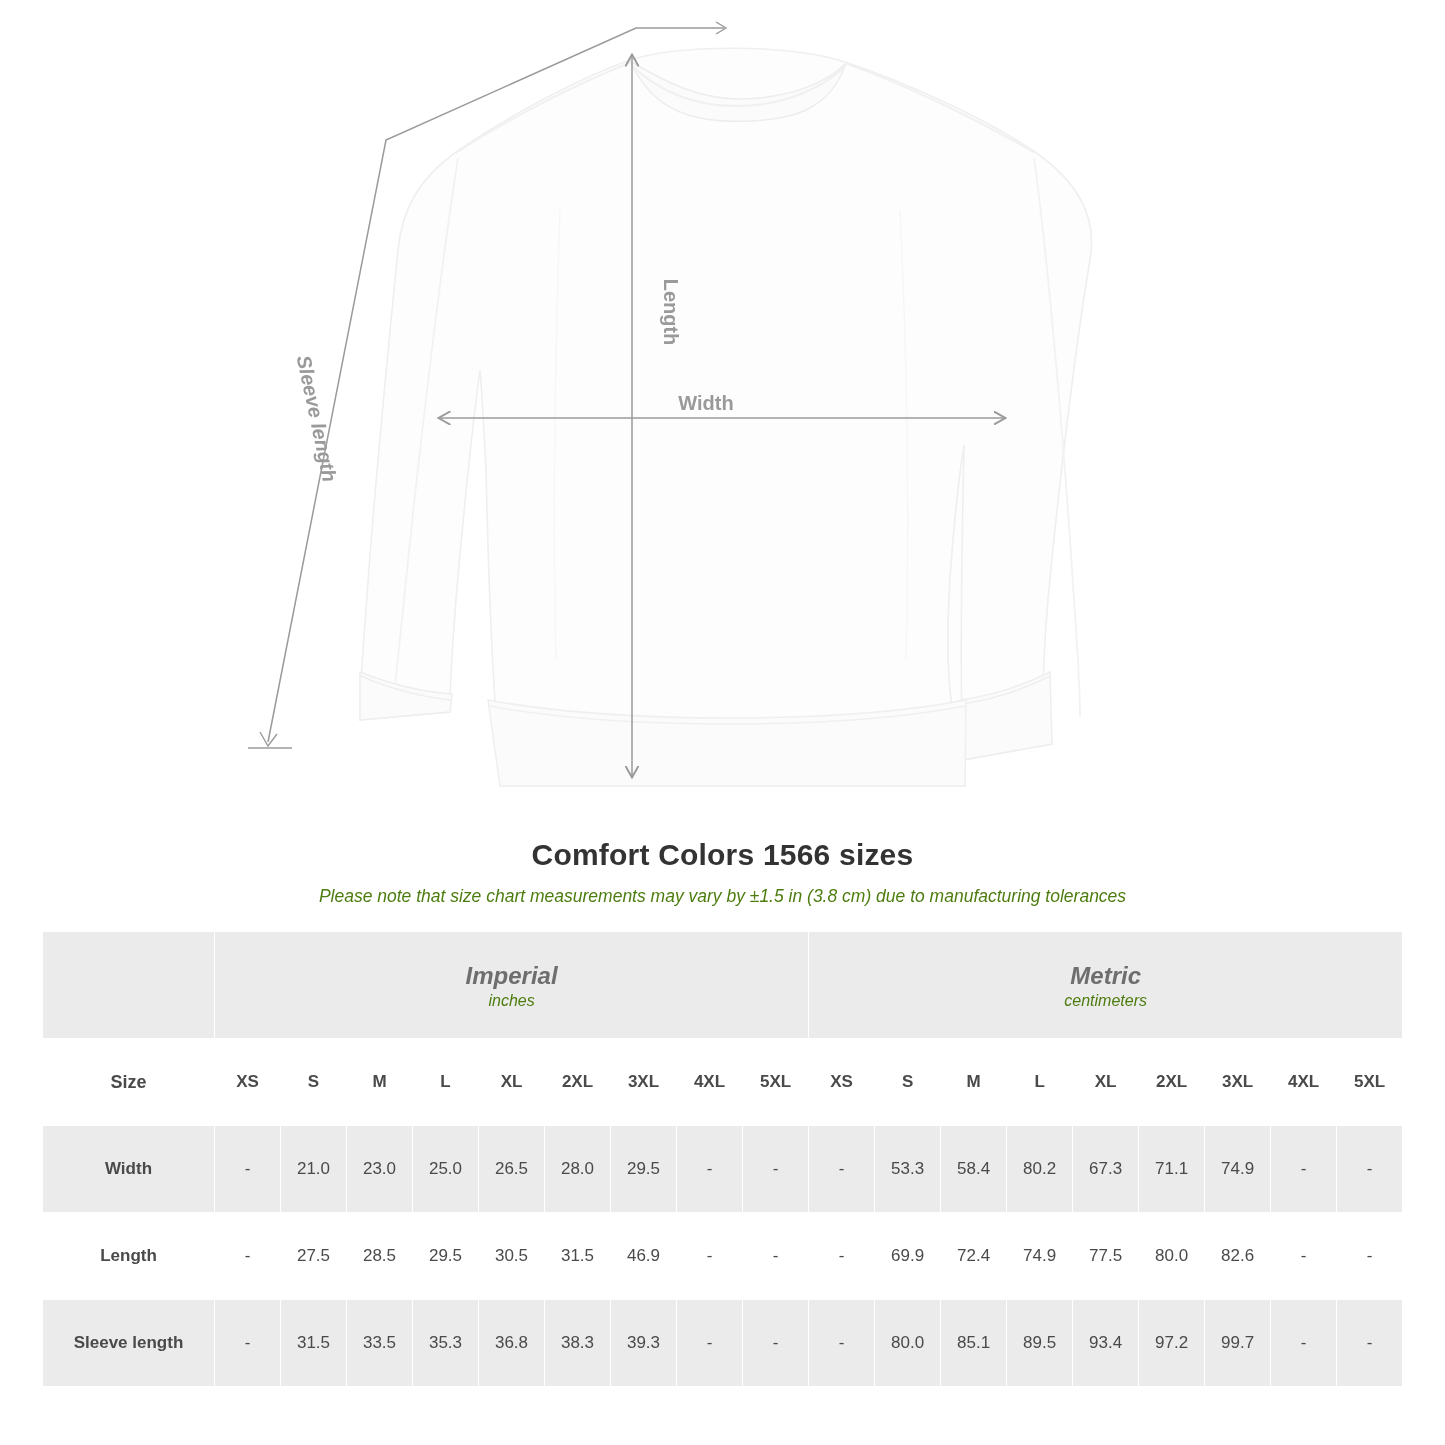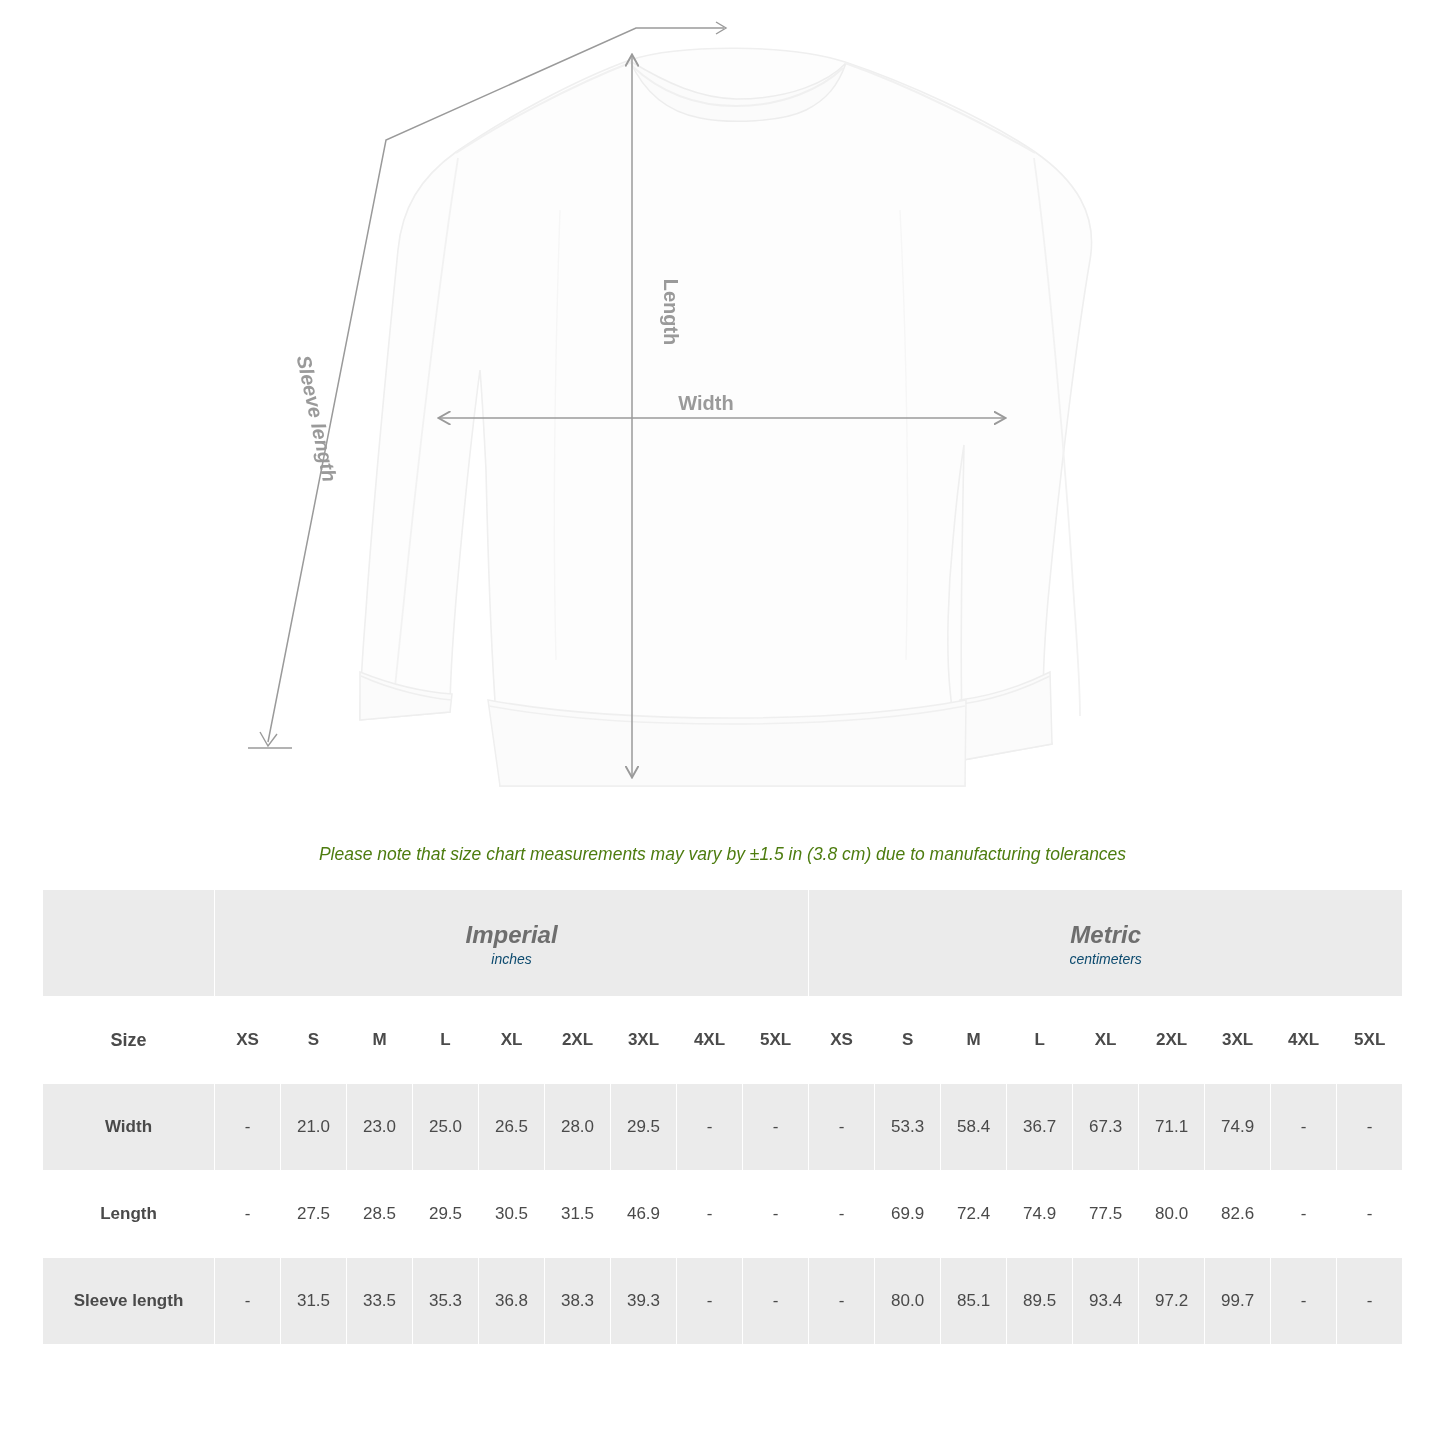--- a/index.html
+++ b/index.html
@@ -73,23 +73,23 @@
     border: none;
   }
   .unit-name {
     font-size: 24px;
     font-weight: bold;
     font-style: italic;
     color: #6e6e6e;
     line-height: 1.35;
   }
   .unit-sub {
-    font-size: 14px;
+    font-size: 16px;
     font-style: italic;
-    color: #0c4a6e;
+    color: #4d7c0f;
   }
   .head-row td {
     background: #ffffff;
     height: 84px;
     font-weight: bold;
     font-size: 17px;
     color: #4a4a4a;
   }
   .head-row td.corner {
     font-size: 18px;
@@ -192,20 +192,21 @@
 
       <text x="664" y="312" transform="rotate(90 664 312)" text-anchor="middle" font-family="Liberation Sans, sans-serif" font-size="20" font-weight="bold" fill="#9a9a9a">Length</text>
 
       <text x="706" y="410" text-anchor="middle" font-family="Liberation Sans, sans-serif" font-size="20" font-weight="bold" fill="#9a9a9a">Width</text>
 
       <text x="310" y="420" transform="rotate(78 310 420)" text-anchor="middle" font-family="Liberation Sans, sans-serif" font-size="20" font-weight="bold" font-style="italic" fill="#9a9a9a">Sleeve length</text>
     </svg>
   </div>
 
   <div class="title-block">
+    <div class="chart-title">Comfort Colors 1566 sizes</div>
     <div class="chart-note">Please note that size chart measurements may vary by ±1.5 in (3.8 cm) due to manufacturing tolerances</div>
   </div>
 
   <div class="table-wrap">
     <table class="size-table">
       <colgroup>
         <col class="col-label">
         <col class="col-cell">
           <col class="col-cell">
           <col class="col-cell">
@@ -267,21 +268,21 @@
           <td>23.0</td>
           <td>25.0</td>
           <td>26.5</td>
           <td>28.0</td>
           <td>29.5</td>
           <td>-</td>
           <td>-</td>
           <td>-</td>
           <td>53.3</td>
           <td>58.4</td>
-          <td>36.7</td>
+          <td>80.2</td>
           <td>67.3</td>
           <td>71.1</td>
           <td>74.9</td>
           <td>-</td>
           <td>-</td>
         </tr>
 
         <tr class="row-odd">
           <td class="rowlabel">Length</td>
           <td>-</td>

